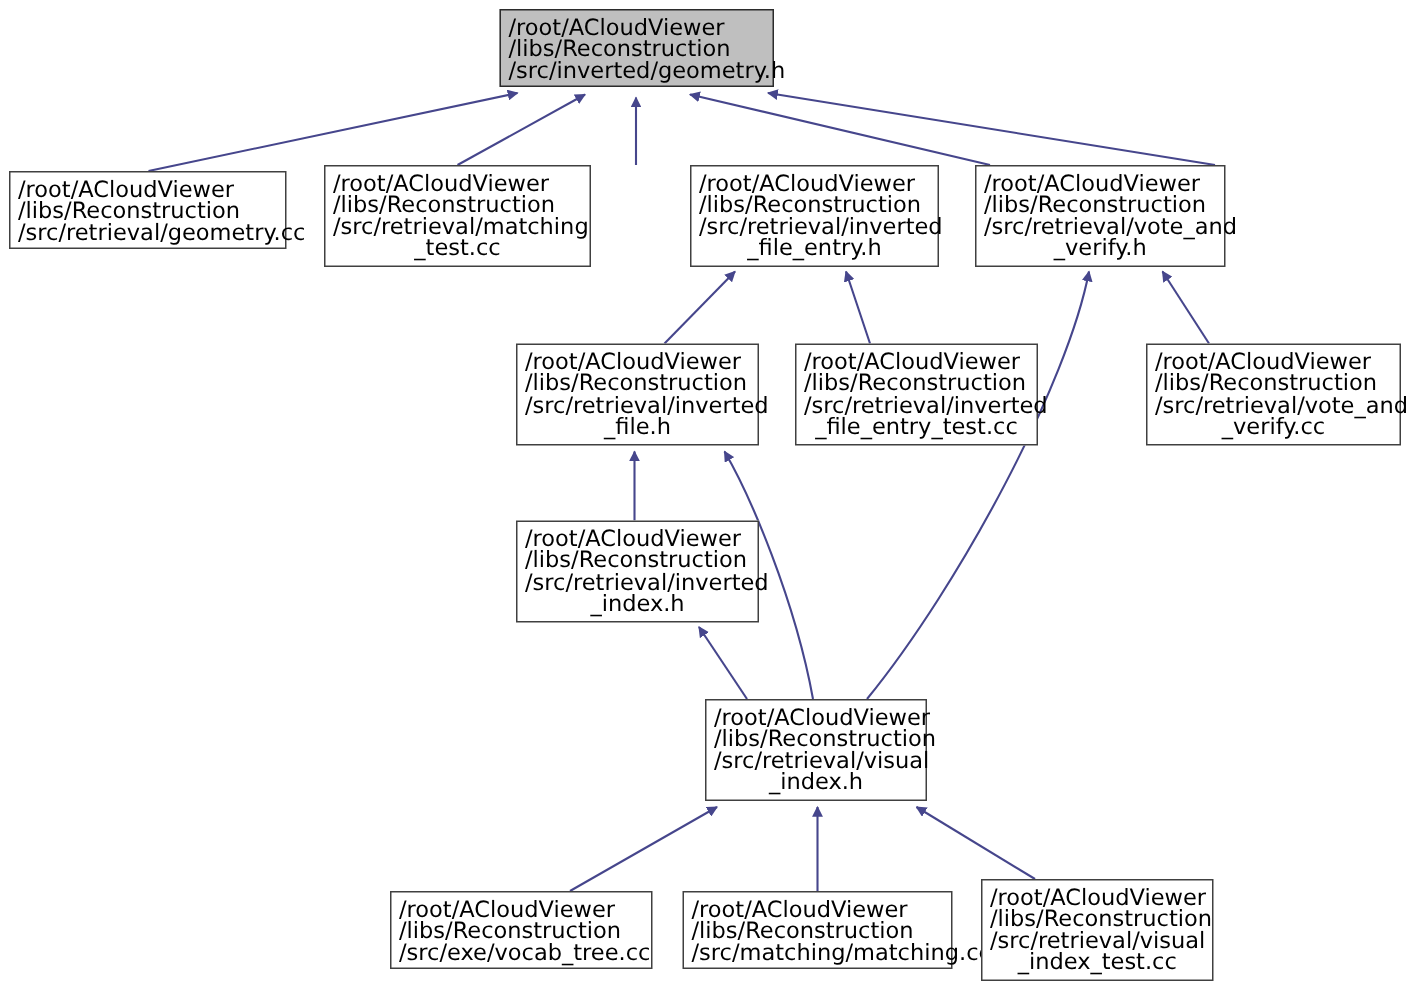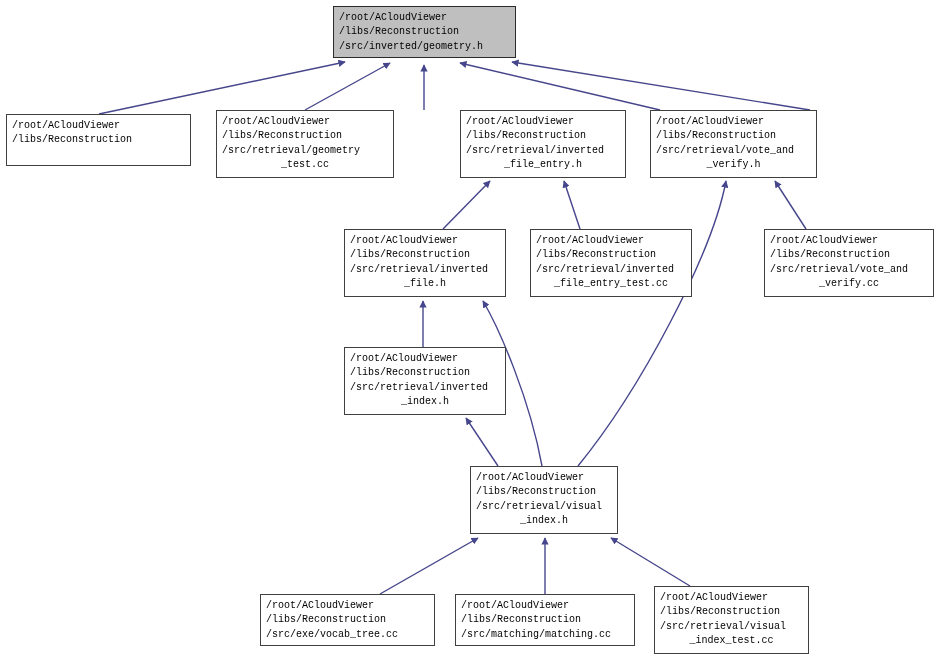--- a/index.html
+++ b/index.html
@@ -22,26 +22,25 @@
     width: 940px;
     height: 660px;
     pointer-events: none;
   }
   .node {
     position: absolute;
     box-sizing: border-box;
     border: 1px solid #404040;
     background: #ffffff;
     color: #000000;
-    font-size: 10px;
+    font-size: 15px;
     line-height: 14.4px;
     padding: 4px 5px 4px 5px;
     white-space: pre;
     z-index: 2;
-    font-family: Liberation Mono, monospace;
   }
   .node.root {
     background: #bfbfbf;
     border: 1px solid #2b2b2b;
   }
   .node .ln {
     display: block;
     text-align: left;
   }
   .node .ln.center {
@@ -68,22 +67,22 @@
       <path d="M 806 229 L 775 181" fill="none" stroke="#46468c" stroke-width="1.4" marker-end="url(#arrow)"></path>
       <path d="M 423 347 L 423 301" fill="none" stroke="#46468c" stroke-width="1.4" marker-end="url(#arrow)"></path>
       <path d="M 542 466 C 530 400 500 330 483 301" fill="none" stroke="#46468c" stroke-width="1.4" marker-end="url(#arrow)"></path>
       <path d="M 578 466 C 640 390 712 255 726 181" fill="none" stroke="#46468c" stroke-width="1.4" marker-end="url(#arrow)"></path>
       <path d="M 498 466 L 466 418" fill="none" stroke="#46468c" stroke-width="1.4" marker-end="url(#arrow)"></path>
       <path d="M 380 594 L 478 538" fill="none" stroke="#46468c" stroke-width="1.4" marker-end="url(#arrow)"></path>
       <path d="M 545 594 L 545 538" fill="none" stroke="#46468c" stroke-width="1.4" marker-end="url(#arrow)"></path>
       <path d="M 690 586 L 611 538" fill="none" stroke="#46468c" stroke-width="1.4" marker-end="url(#arrow)"></path>
     </svg>
 <div class="node root" style="left: 333px; top: 6px; width: 183px; height: 52px;"><span class="ln">/root/ACloudViewer</span><span class="ln">/libs/Reconstruction</span><span class="ln">/src/inverted/geometry.h</span></div>
-    <div class="node" style="left: 6px; top: 114px; width: 185px; height: 52px;"><span class="ln">/root/ACloudViewer</span><span class="ln">/libs/Reconstruction</span></div>
-    <div class="node" style="left: 216px; top: 110px; width: 178px; height: 68px;"><span class="ln">/root/ACloudViewer</span><span class="ln">/libs/Reconstruction</span><span class="ln">/src/retrieval/geometry</span><span class="ln center">_test.cc</span></div>
+    <div class="node" style="left: 6px; top: 114px; width: 185px; height: 52px;"><span class="ln">/root/ACloudViewer</span><span class="ln">/libs/Reconstruction</span><span class="ln">/src/retrieval/geometry.cc</span></div>
+    <div class="node" style="left: 216px; top: 110px; width: 178px; height: 68px;"><span class="ln">/root/ACloudViewer</span><span class="ln">/libs/Reconstruction</span><span class="ln">/src/retrieval/matching</span><span class="ln center">_test.cc</span></div>
     <div class="node" style="left: 460px; top: 110px; width: 166px; height: 68px;"><span class="ln">/root/ACloudViewer</span><span class="ln">/libs/Reconstruction</span><span class="ln">/src/retrieval/inverted</span><span class="ln center">_file_entry.h</span></div>
     <div class="node" style="left: 650px; top: 110px; width: 167px; height: 68px;"><span class="ln">/root/ACloudViewer</span><span class="ln">/libs/Reconstruction</span><span class="ln">/src/retrieval/vote_and</span><span class="ln center">_verify.h</span></div>
     <div class="node" style="left: 344px; top: 229px; width: 162px; height: 68px;"><span class="ln">/root/ACloudViewer</span><span class="ln">/libs/Reconstruction</span><span class="ln">/src/retrieval/inverted</span><span class="ln center">_file.h</span></div>
     <div class="node" style="left: 530px; top: 229px; width: 162px; height: 68px;"><span class="ln">/root/ACloudViewer</span><span class="ln">/libs/Reconstruction</span><span class="ln">/src/retrieval/inverted</span><span class="ln center">_file_entry_test.cc</span></div>
     <div class="node" style="left: 764px; top: 229px; width: 170px; height: 68px;"><span class="ln">/root/ACloudViewer</span><span class="ln">/libs/Reconstruction</span><span class="ln">/src/retrieval/vote_and</span><span class="ln center">_verify.cc</span></div>
     <div class="node" style="left: 344px; top: 347px; width: 162px; height: 68px;"><span class="ln">/root/ACloudViewer</span><span class="ln">/libs/Reconstruction</span><span class="ln">/src/retrieval/inverted</span><span class="ln center">_index.h</span></div>
     <div class="node" style="left: 470px; top: 466px; width: 148px; height: 68px;"><span class="ln">/root/ACloudViewer</span><span class="ln">/libs/Reconstruction</span><span class="ln">/src/retrieval/visual</span><span class="ln center">_index.h</span></div>
     <div class="node" style="left: 260px; top: 594px; width: 175px; height: 52px;"><span class="ln">/root/ACloudViewer</span><span class="ln">/libs/Reconstruction</span><span class="ln">/src/exe/vocab_tree.cc</span></div>
     <div class="node" style="left: 455px; top: 594px; width: 180px; height: 52px;"><span class="ln">/root/ACloudViewer</span><span class="ln">/libs/Reconstruction</span><span class="ln">/src/matching/matching.cc</span></div>
     <div class="node" style="left: 654px; top: 586px; width: 155px; height: 68px;"><span class="ln">/root/ACloudViewer</span><span class="ln">/libs/Reconstruction</span><span class="ln">/src/retrieval/visual</span><span class="ln center">_index_test.cc</span></div>

